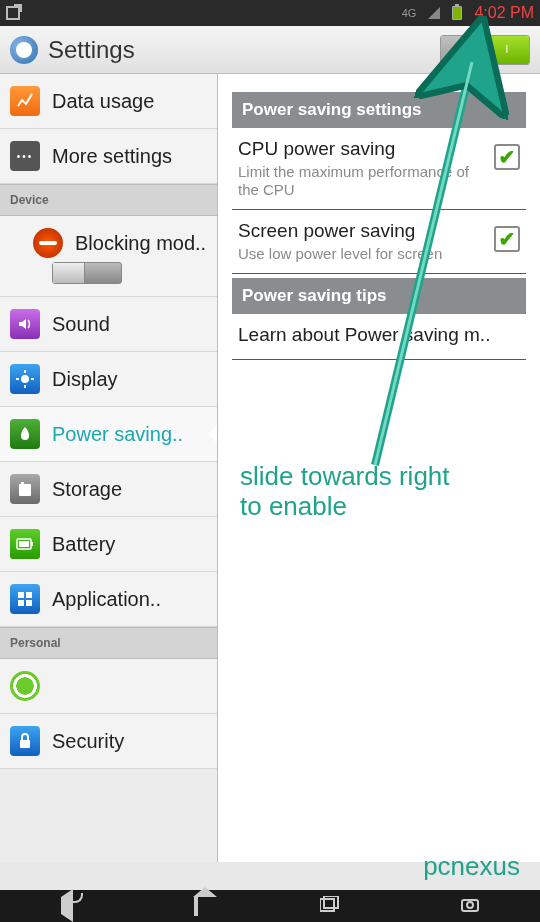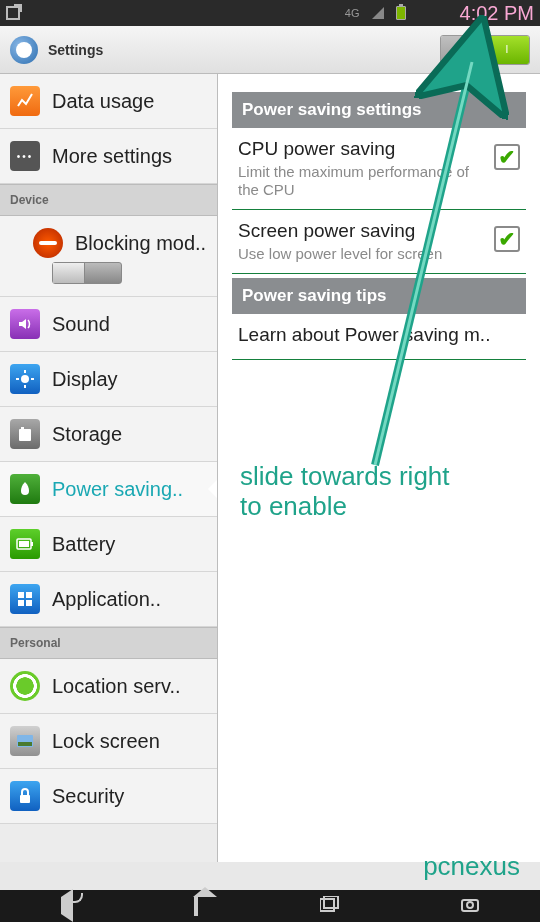--- a/index.html
+++ b/index.html
@@ -11,38 +11,38 @@
     background: #2a2a2a;
     color: #ccc;
     display: flex;
     align-items: center;
     justify-content: space-between;
     padding: 0 6px;
     font-size: 14px;
   }
   .status-left { display:flex; align-items:center; gap:6px;}
   .status-right { display:flex; align-items:center; gap:12px;}
-  .status-time { font-size: 20px; color:#f9a8d4;margin-left:42px;}
+  .status-time { font-size: 16px; color:#ef4444;}
   .batt { width:10px; height:14px; background:#7db500; border:1px solid #aaa; border-radius:1px; position:relative;}
   .batt:before { content:""; position:absolute; top:-3px; left:2px; width:4px; height:2px; background:#aaa;}
   .tri { width:0; height:0; border-style:solid; border-width:0 0 12px 12px; border-color:transparent transparent #888 transparent;}
   .sq-icon { width:14px; height:14px; border:2px solid #bbb; position:relative;}
   .sq-icon:before{content:"";position:absolute;right:-4px;top:-4px;width:6px;height:6px;border-top:2px solid #bbb;border-right:2px solid #bbb;}
 
   .header {
     height: 48px;
     background: linear-gradient(#f5f5f5,#e0e0e0);
     border-bottom: 1px solid #bbb;
     display: flex;
     align-items: center;
     padding: 0 10px;
     justify-content: space-between;
   }
   .header-left { display:flex; align-items:center; gap:10px;}
-  .header-title { font-size: 14px; color:#333;font-weight:bold; }
+  .header-title { font-size: 24px; color:#333; }
   .gear {
     width:28px; height:28px; border-radius:50%;
     background: radial-gradient(circle at 35% 35%, #89b7e6, #2d6fb0);
     position:relative;
   }
   .gear:before{content:"";position:absolute;inset:6px;border-radius:50%;background:#fff;}
   .toggle {
     width:90px; height:30px; border:1px solid #999; border-radius:3px;
     display:flex; overflow:hidden;
   }
@@ -180,36 +180,36 @@
             <g stroke="#fff" stroke-width="2">
               <line x1="9" y1="0" x2="9" y2="3"></line>
               <line x1="9" y1="15" x2="9" y2="18"></line>
               <line x1="0" y1="9" x2="3" y2="9"></line>
               <line x1="15" y1="9" x2="18" y2="9"></line>
             </g>
           </svg>
       </span>
       <span>Display</span>
     </div>
+    <div class="side-item selected">
+      <span class="icon-box ic-power">
+        <svg width="16" height="16">
+            <path d="M8 1C5 4 4 7 4 10a4 4 0 008 0c0-3-1-6-4-9z" fill="#fff"></path>
+          </svg>
+      </span>
+      <span>Power saving..</span>
+    </div>
     <div class="side-item">
       <span class="icon-box ic-storage">
         <svg width="16" height="16">
             <rect x="2" y="3" width="12" height="12" rx="1" fill="#fff"></rect>
             <rect x="4" y="1" width="3" height="3" fill="#fff"></rect>
           </svg>
       </span>
       <span>Storage</span>
-    </div>
-    <div class="side-item selected">
-      <span class="icon-box ic-power">
-        <svg width="16" height="16">
-            <path d="M8 1C5 4 4 7 4 10a4 4 0 008 0c0-3-1-6-4-9z" fill="#fff"></path>
-          </svg>
-      </span>
-      <span>Power saving..</span>
     </div>
     <div class="side-item">
       <span class="icon-box ic-battery">
         <svg width="18" height="12">
             <rect x="1" y="1" width="14" height="10" rx="1" fill="none" stroke="#fff" stroke-width="1.5"></rect>
             <rect x="15" y="4" width="2" height="4" fill="#fff"></rect>
             <rect x="3" y="3" width="10" height="6" fill="#fff"></rect>
           </svg>
       </span>
       <span>Battery</span>
@@ -221,30 +221,20 @@
             <rect x="9" y="1" width="6" height="6" fill="#fff"></rect>
             <rect x="1" y="9" width="6" height="6" fill="#fff"></rect>
             <rect x="9" y="9" width="6" height="6" fill="#fff"></rect>
           </svg>
       </span>
       <span>Application..</span>
     </div>
     <div class="side-header">Personal</div>
     <div class="side-item">
       <span class="icon-box ic-loc"></span>
-      <span>Location serv..</span>
-    </div>
-    <div class="side-item">
-      <span class="icon-box ic-lock">
-        <svg width="18" height="14">
-            <rect x="1" y="1" width="16" height="12" rx="1" fill="#7fb6e8"></rect>
-            <rect x="2" y="8" width="14" height="4" fill="#4a7a30"></rect>
-          </svg>
-      </span>
-      <span>Lock screen</span>
     </div>
     <div class="side-item">
       <span class="icon-box ic-sec">
         <svg width="14" height="16">
             <rect x="2" y="7" width="10" height="8" rx="1" fill="#fff"></rect>
             <path d="M4 7V4a3 3 0 016 0v3" stroke="#fff" stroke-width="2" fill="none"></path>
           </svg>
       </span>
       <span>Security</span>
     </div>

